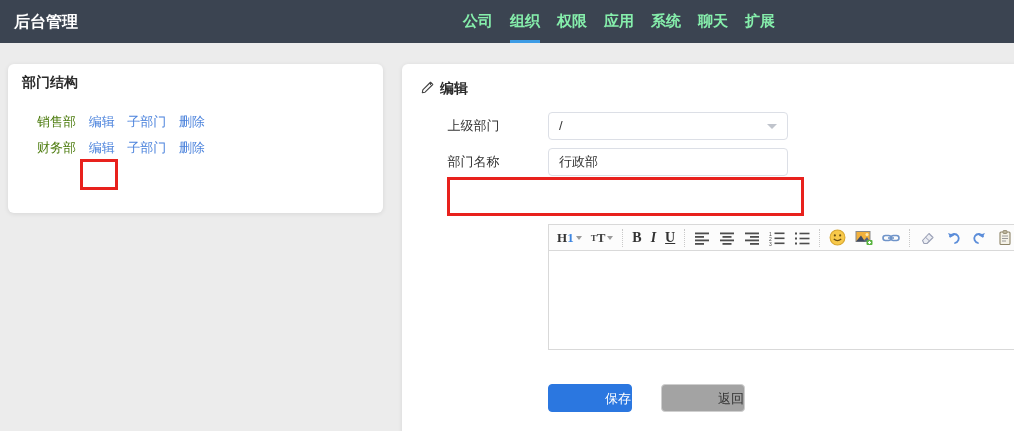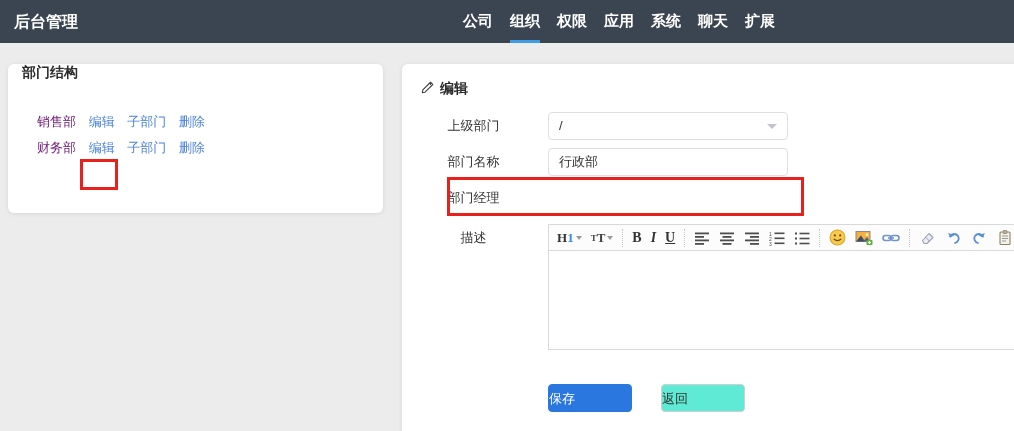--- a/index.html
+++ b/index.html
@@ -18,38 +18,38 @@
   .topbar-title {
     position:absolute; left:14px; top:0; height:43px; line-height:43px;
     color:#fff; font-size:16px; font-weight:bold;
   }
   .topnav {
     position:absolute; left:463px; top:0; height:43px;
     display:flex; align-items:stretch; gap:17px;
   }
   .topnav-item {
     display:flex; align-items:center;
-    color:#ffffff; font-size:15px; font-weight:bold;
+    color:#86efac; font-size:15px; font-weight:bold;
     padding-top:3px; border-bottom:3px solid transparent;
     cursor:pointer;
   }
   .topnav-item.active { border-bottom-color:#3d9ce5; }
   
   .card {
     position:absolute; background:#fff; border-radius:6px;
     box-shadow:0 1px 5px rgba(0,0,0,.09);
   }
   .left-card  { left:8px;  top:64px; width:375px; height:149px; }
   .right-card { left:402px; top:64px; width:660px; height:400px; }
   .panel-title { font-size:14px; font-weight:bold; color:#2b2b2b; }
-  .left-card .panel-title { position:absolute; left:14px; top:0; }
+  .left-card .panel-title { position:absolute; left:14px; top:10px; }
   
   .dept-rows { position:absolute; left:29px; top:45px; }
   .dept-row { height:26px; line-height:26px; font-size:13px; white-space:nowrap; }
-  .dept-name { color:#701a75; }
+  .dept-name { color:#4d7c0f; }
   .dept-link { color:#4a82dc; margin-left:9px; cursor:pointer; text-decoration:none; }
   
   .red-box {
     position:absolute; border:3px solid #e8211d; pointer-events:none;
   }
   .red-box-left  { left:72px;  top:95px;  width:38px;  height:31px; }
   .red-box-right { left:45px;  top:113px; width:357px; height:39px; }
   
   .edit-header {
     position:absolute; left:18px; top:16px;
@@ -102,25 +102,25 @@
     margin-left:2px; width:0; height:0;
     border-left:3px solid transparent; border-right:3px solid transparent;
     border-top:4px solid #9a9a9a;
   }
   .tb-b { font-size:14px; font-weight:bold; }
   .tb-i { font-size:14px; font-weight:bold; font-style:italic; }
   .tb-u { font-size:14px; font-weight:bold; text-decoration:underline; }
   
   .btn {
     position:absolute; top:320px; height:28px; width:84px;
-    border-radius:4px; font-size:13px; text-align:left; line-height:28px;
+    border-radius:4px; font-size:13px; text-align:right; line-height:28px;
     cursor:pointer;
   }
   .btn-save { left:146px; background:#2b77e0; color:#fff; border:1px solid #2b77e0; }
-  .btn-back { left:259px; background:#5eead4; color:#333; border:1px solid #cfcfcf; }
+  .btn-back { left:259px; background:#a3a3a3; color:#333; border:1px solid #cfcfcf; }
 </style>
 </head>
 <body>
 
 <div class="topbar">
   <div class="topbar-title">后台管理</div>
   <div class="topnav">
     <div class="topnav-item">公司</div>
     <div class="topnav-item active">组织</div>
     <div class="topnav-item">权限</div>
@@ -164,24 +164,22 @@
 
   <div class="form-label row1">上级部门</div>
   <div class="field-wrap row1">
     <div class="field">/</div>
     <span class="select-caret"></span>
   </div>
 
   <div class="form-label row2">部门名称</div>
   <input class="field row2" value="行政部" style="">
 
-  <div class="form-label row3">部门经理</div>
   <div class="red-box red-box-right"></div>
 
-  <div class="form-label ed-label">描述</div>
 
   <div class="ed-toolbar">
     <span class="tb-btn">
       <span class="tb-h">H</span>
         <span class="tb-h1num">1</span>
         <span class="tb-caret"></span>
     </span>
     <span class="tb-btn">
       <span class="tb-tsmall">T</span>
         <span class="tb-tbig">T</span>

